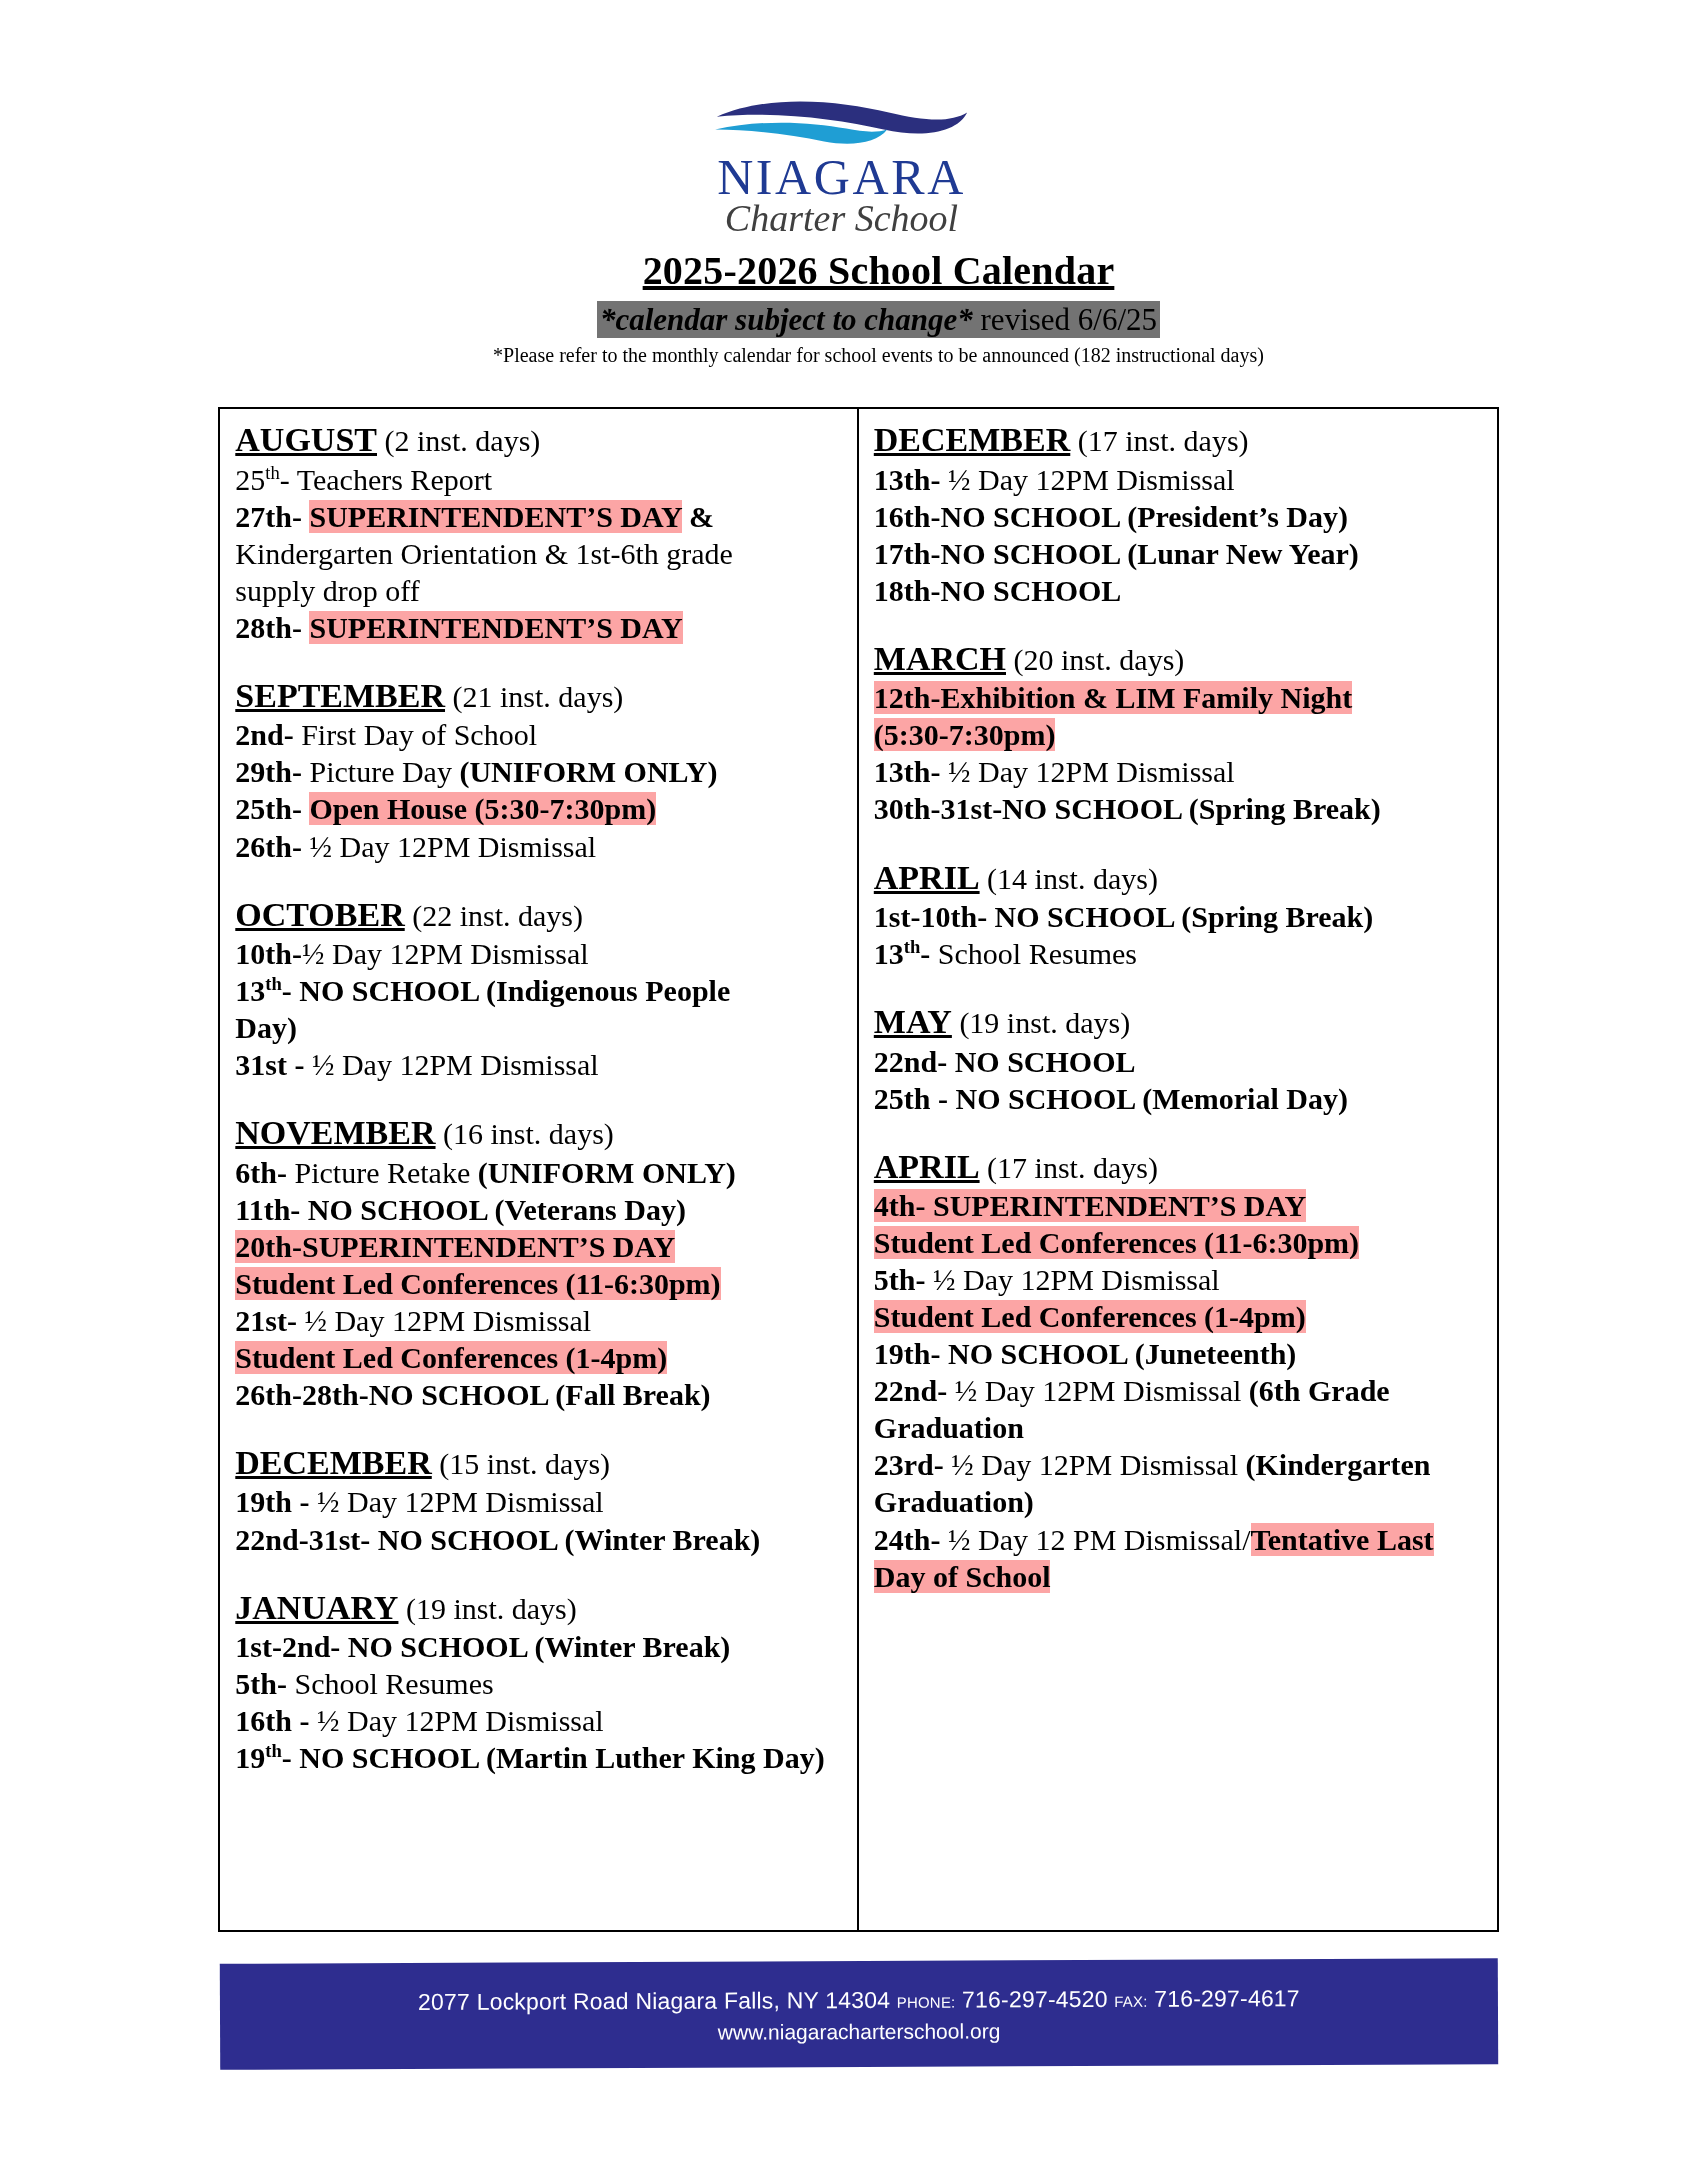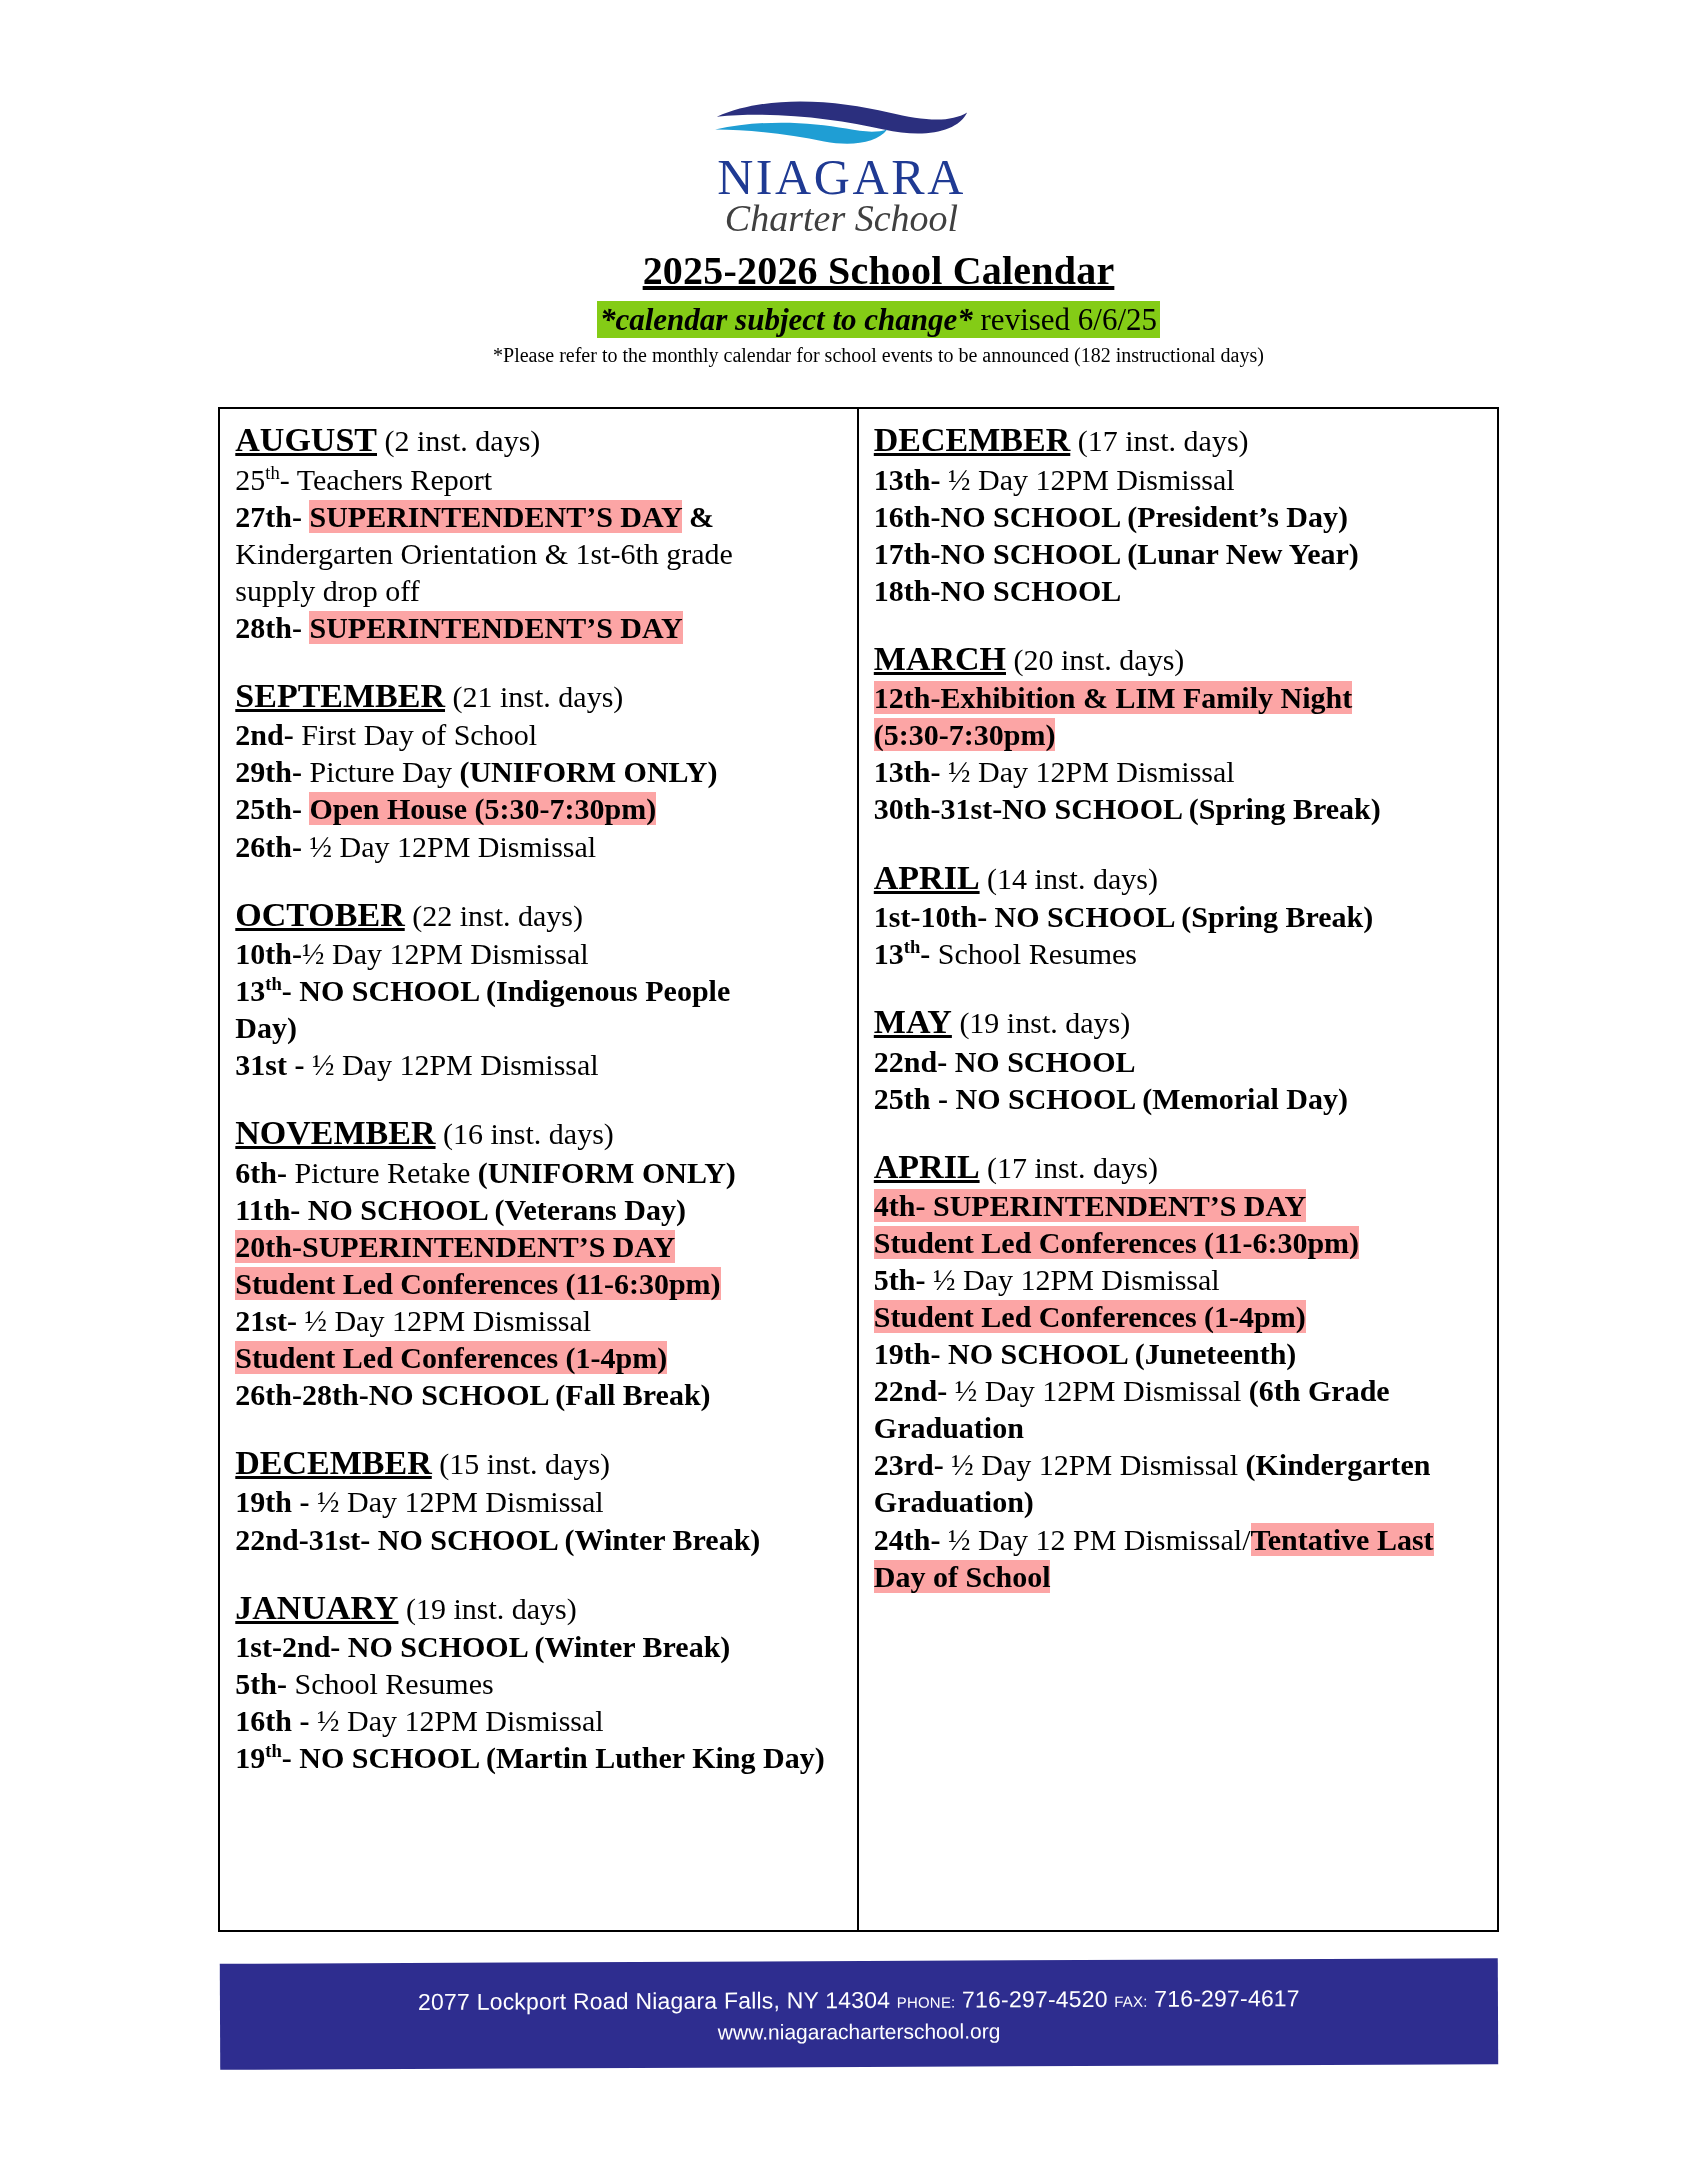--- a/index.html
+++ b/index.html
@@ -60,21 +60,21 @@
     font-weight: bold;
     text-decoration: underline;
     letter-spacing: 0.2px;
   }
   .cal-sub {
     margin-top: 7.7px;
     font-size: 31px;
     font-weight: normal;
   }
   .cal-sub .hl {
-    background: #84cc16;
+    background: #737373;
     padding: 0.9px 3.4px;
   }
   .cal-sub .ital {
     font-style: italic;
     font-weight: bold;
   }
   .cal-note {
     margin-top: 6px;
     font-size: 20px;
     text-align: center;

